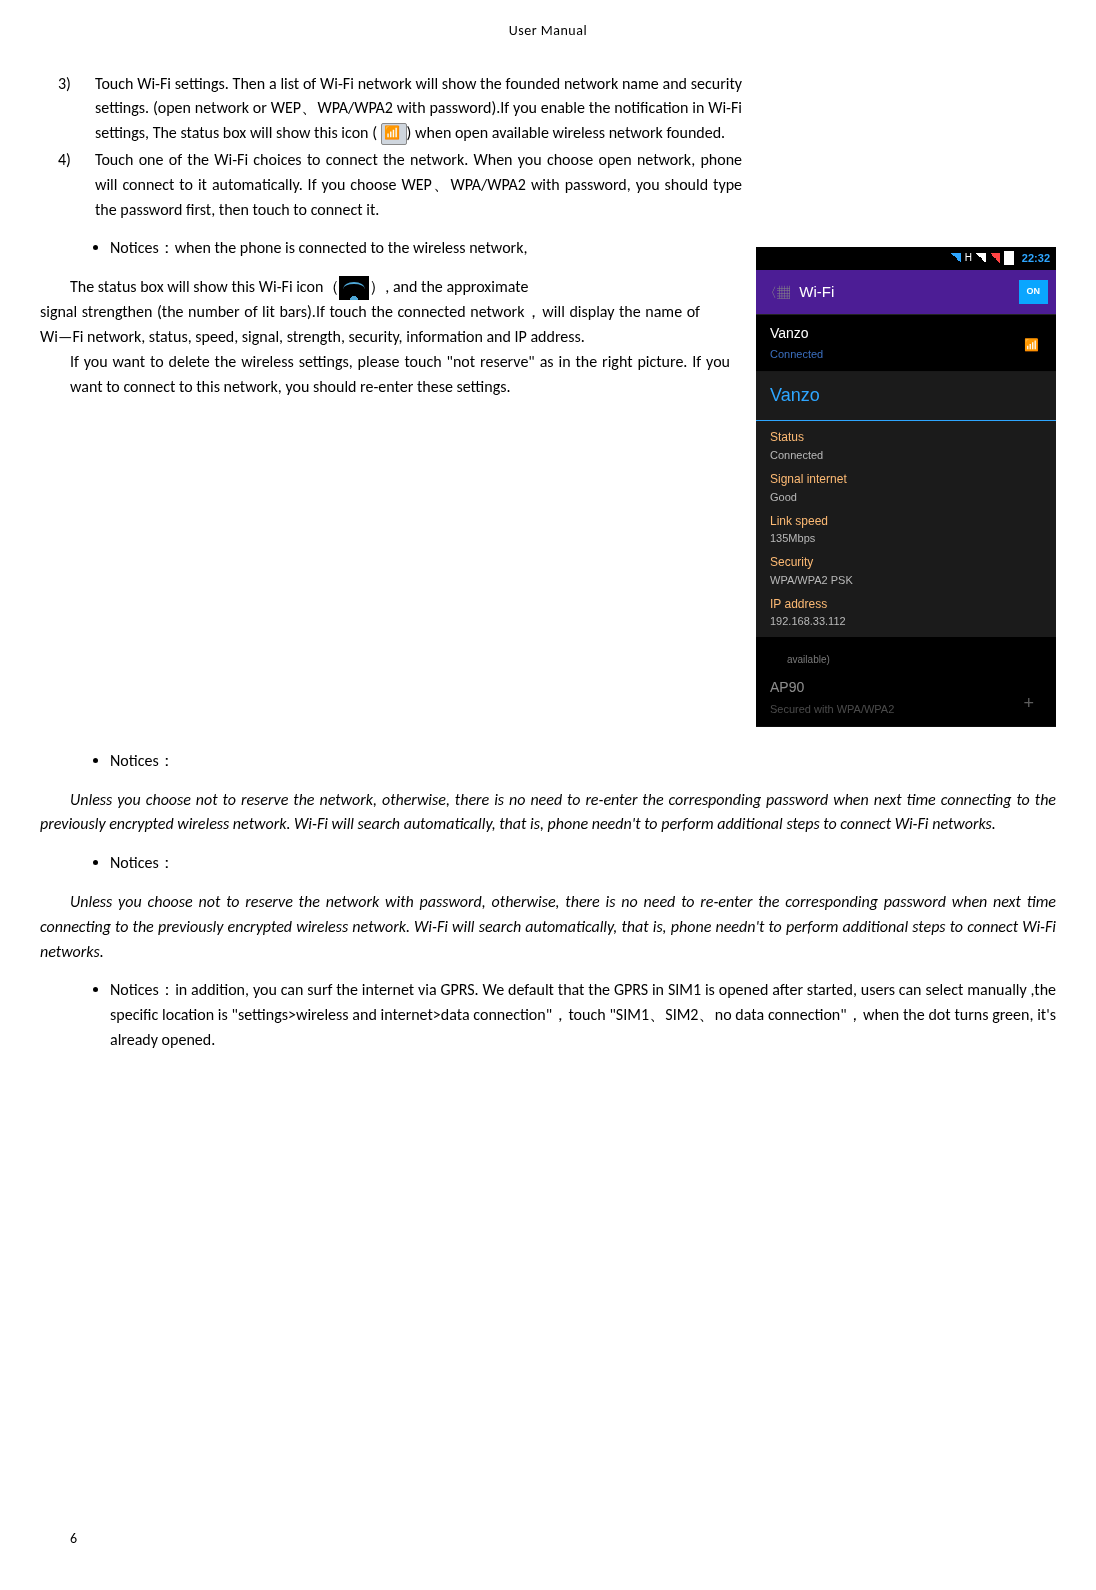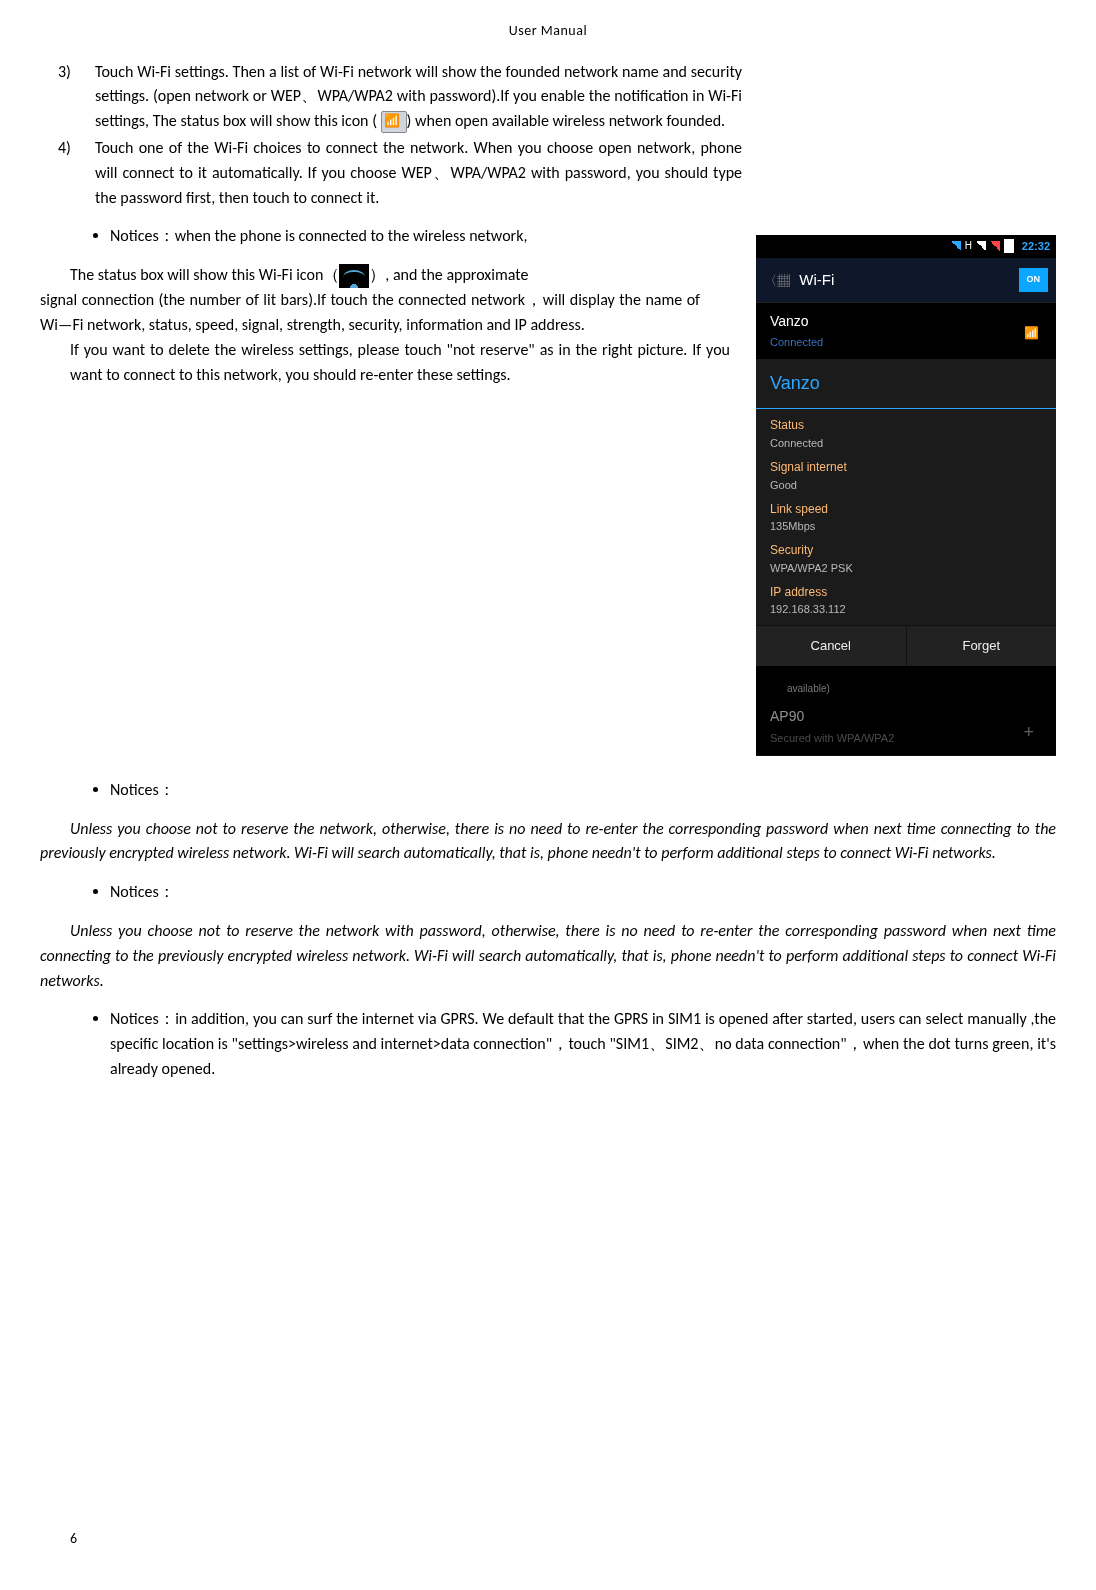--- a/index.html
+++ b/index.html
@@ -9,21 +9,21 @@
       color: #000;
       margin: 0;
       padding: 20px 40px 40px 40px;
       background: #fff;
       width: 1096px;
       box-sizing: border-box;
     }
     .header {
       text-align: center;
       font-size: 14px;
-      margin-bottom: 18px;
+      margin-bottom: 30px;
       letter-spacing: 0.5px;
     }
     .ol-numbered {
       list-style: none;
       padding-left: 55px;
       margin: 0;
     }
     .ol-numbered > li {
       position: relative;
       margin-bottom: 2px;
@@ -138,21 +138,21 @@
     .sig-icon {
       display: inline-block;
       width: 10px;
       height: 10px;
       background: linear-gradient(to top right, transparent 50%, #fff 50%);
     }
     .sig-icon.c1 { background: linear-gradient(to top right, transparent 50%, #2ea6ff 50%); }
     .sig-icon.c2 { background: linear-gradient(to top right, transparent 50%, #ff4444 50%); }
     .clock { color: #2ea6ff; font-weight: bold; margin-left: 4px; }
     .shot-titlebar {
-      background: #0f172a;
+      background: #4c1d95;
       padding: 10px 8px;
       display: flex;
       align-items: flex-start;
       justify-content: space-between;
       border-bottom: 1px solid #222;
     }
     .shot-titlebar .title {
       color: #fff;
       font-size: 15px;
     }
@@ -272,24 +272,20 @@
         <div class="dlg-val">Connected</div>
         <div class="dlg-label">Signal internet</div>
         <div class="dlg-val">Good</div>
         <div class="dlg-label">Link speed</div>
         <div class="dlg-val">135Mbps</div>
         <div class="dlg-label">Security</div>
         <div class="dlg-val">WPA/WPA2 PSK</div>
         <div class="dlg-label">IP address</div>
         <div class="dlg-val">192.168.33.112</div>
       </div>
-      <div class="dialog-btns">
-        <div>Cancel</div>
-        <div>Forget</div>
-      </div>
     </div>
     <div class="sect-label">available)</div>
     <div class="net-row" style="opacity:0.55;align-items:flex-end;">
       <div>
         <div class="net-name">AP90</div>
         <div class="net-sub gray">Secured with WPA/WPA2</div>
       </div>
       <span class="plus">+</span>
     </div>
   </div>
@@ -303,21 +299,21 @@
   <li data-num="4)">Touch one of the Wi-Fi choices to connect the network. When you choose open network, phone will connect to it automatically. If you choose WEP、WPA/WPA2 with password, you should type the password first, then touch to connect it.</li>
 </ol>
 
 <ul class="ul-bullet">
   <li>Notices：when the phone is connected to the wireless network,</li>
 </ul>
 
 <p class="body-para" style="padding-left:30px;">
   <span>The status box will show this Wi-Fi icon（</span><span class="icon-wifi"></span><span>）, and the approximate</span>
 </p>
-<p class="body-para" style="max-width:660px;">signal connection (the number of lit bars).If touch the connected network，will display the name of Wi—Fi   network, status, speed,   signal, strength, security, information and IP address.</p>
+<p class="body-para" style="max-width:660px;">signal strengthen (the number of lit bars).If touch the connected network，will display the name of Wi—Fi   network, status, speed,   signal, strength, security, information and IP address.</p>
 <p class="body-para" style="padding-left:30px;max-width:660px;">If you want to delete the wireless settings, please touch "not reserve" as in the right picture. If you want to connect to this network, you should re-enter these settings.</p>
 
 <div style="clear:both;"></div>
 
 <ul class="ul-bullet">
   <li>Notices：</li>
 </ul>
 <p class="body-para indent">Unless you choose not to reserve the network, otherwise, there is no need to re-enter the corresponding password when next time connecting to the previously encrypted wireless network. Wi-Fi will search automatically, that is, phone needn't to perform additional steps to connect Wi-Fi networks.</p>
 
 <ul class="ul-bullet">

